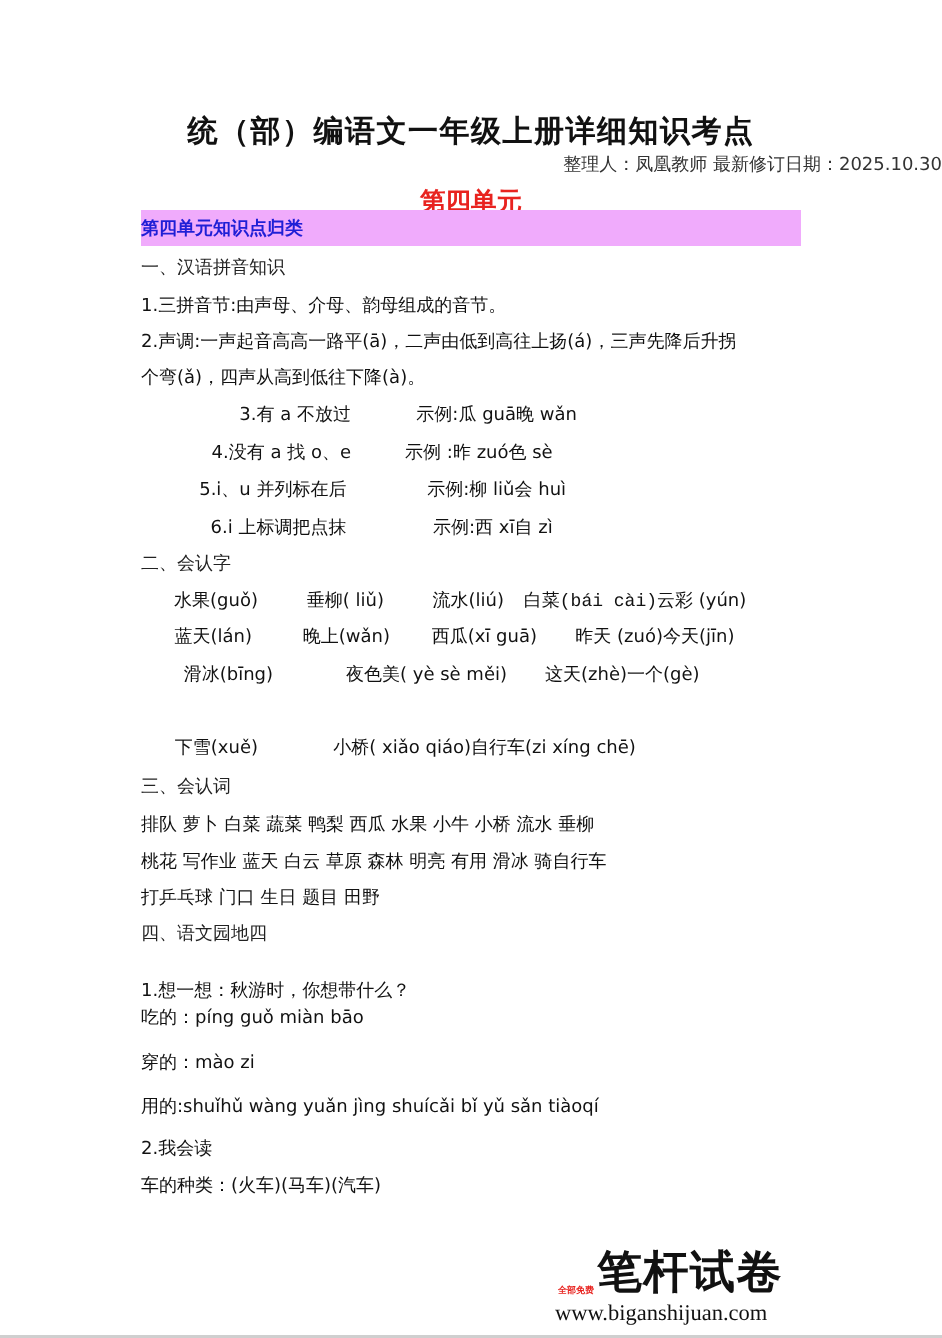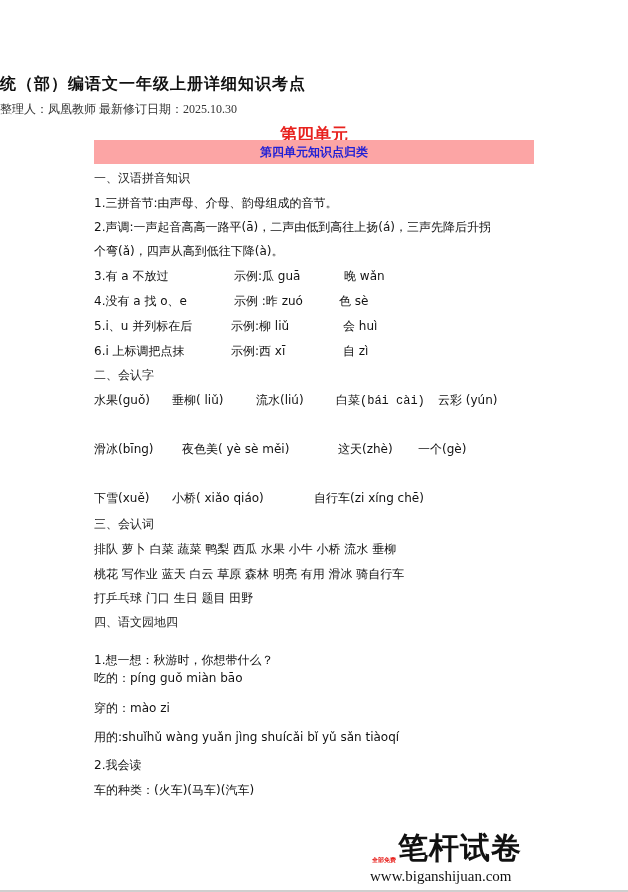--- a/index.html
+++ b/index.html
@@ -2,42 +2,42 @@
 <html><head>
   <meta charset="utf-8">
   <style>
     html, body { margin: 0; padding: 0; }
     body {
       width: 628px; height: 892px; background: #ffffff; position: relative; overflow: hidden;
       font-family: "DejaVu Sans", sans-serif; color: #111;
     }
     .page { position: absolute; left: 0; top: 0; width: 628px; height: 892px; }
     .title {
-      position: absolute; top: 74px; left: 0; width: 628px; text-align: left;
-      font-family: "DejaVu Serif", serif; font-weight: bold; font-size: 16px; letter-spacing: 1px; color: #111;
+      position: absolute; top: 74px; left: 0; width: 628px; text-align: center;
+      font-family: "DejaVu Serif", serif; font-weight: bold; font-size: 20px; letter-spacing: 1px; color: #111;
     }
     .subtitle {
-      position: absolute; top: 101px; left: 0; width: 628px; text-align: left;
-      font-size: 12px; color: #333; font-family: Liberation Serif, serif;
+      position: absolute; top: 101px; left: 0; width: 628px; text-align: right;
+      font-size: 12px; color: #333;
     }
     .unit-label {
       position: absolute; top: 123px; left: 0; width: 628px; text-align: center;
       font-size: 17px; font-weight: bold; color: #e8231f;
     }
     .band {
       position: absolute; top: 140px; left: 94px; width: 440px; height: 24px;
-      background: #fca5a5; text-align: center; line-height: 24px;
+      background: #f0abfc; text-align: left; line-height: 24px;
       font-size: 12px; font-weight: bold; color: #1f1fd6;
     }
     .line {
       position: absolute; left: 94px; font-size: 12px; color: #111; white-space: nowrap;
       font-family: "DejaVu Sans", sans-serif;
     }
     .heading { font-family: "DejaVu Serif", serif; color: #222; }
-    .col { display: inline-block; }
+    .col { display: inline-block; text-align: right; }
     .watermark {
       position: absolute; left: 370px; top: 828px; width: 190px; height: 60px;
     }
     .wm-title {
       position: absolute; left: 28px; top: 0px; font-size: 30px; font-weight: bold; color: #111;
       font-family: "DejaVu Sans", sans-serif; letter-spacing: 1px;
     }
     .wm-badge {
       position: absolute; left: 2px; top: 28px; font-size: 6px; color: #e8231f; font-weight: bold;
     }
@@ -74,20 +74,23 @@
     <span class="col" style="width:137px;">5.i、u 并列标在后</span><span class="col" style="width:112px;">示例:柳 liǔ</span><span class="col">会 huì</span>
   </div>
   <div class="line" style="top:343px;">
     <span class="col" style="width:137px;">6.i 上标调把点抹</span><span class="col" style="width:112px;">示例:西 xī</span><span class="col">自 zì</span>
   </div>
 
   <div class="line heading" style="top:367px;">二、会认字</div>
   <div class="line" style="top:392px;">
     <span class="col" style="width:78px;">水果(guǒ)</span><span class="col" style="width:84px;">垂柳( liǔ)</span><span class="col" style="width:80px;">流水(liú)</span><span class="col" style="width:102px;font-family:Liberation Mono, monospace;">白菜(bái cài)</span><span class="col">云彩 (yún)</span>
   </div>
+  <div class="line" style="top:416px;">
+    <span class="col" style="width:74px;">蓝天(lán)</span><span class="col" style="width:92px;">晚上(wǎn)</span><span class="col" style="width:98px;">西瓜(xī guā)</span><span class="col" style="width:84px;">昨天 (zuó)</span><span class="col">今天(jīn)</span>
+  </div>
   <div class="line" style="top:441px;">
     <span class="col" style="width:88px;">滑冰(bīng)</span><span class="col" style="width:156px;">夜色美( yè sè měi)</span><span class="col" style="width:80px;">这天(zhè)</span><span class="col">一个(gè)</span>
   </div>
   <div class="line" style="top:490px;">
     <span class="col" style="width:78px;">下雪(xuě)</span><span class="col" style="width:142px;">小桥( xiǎo qiáo)</span><span class="col">自行车(zi xíng chē)</span>
   </div>
 
   <div class="line heading" style="top:516px;">三、会认词</div>
   <div class="line" style="top:541px;">排队 萝卜 白菜 蔬菜 鸭梨 西瓜 水果 小牛 小桥 流水 垂柳</div>
   <div class="line" style="top:566px;">桃花 写作业 蓝天 白云 草原 森林 明亮 有用 滑冰 骑自行车</div>

